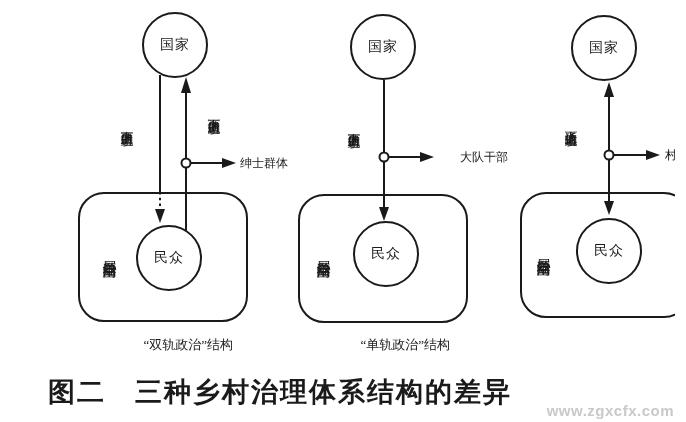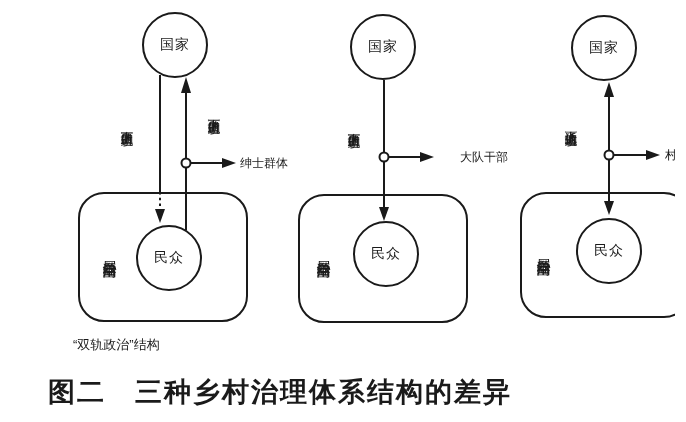--- a/index.html
+++ b/index.html
@@ -25,21 +25,21 @@
     position:absolute; border:2px solid var(--ink); border-radius:26px;
     box-sizing:border-box; background:transparent;
   }
   .vlabel {
     position:absolute; writing-mode:vertical-rl; text-orientation:upright;
     display:flex; align-items:center; justify-content:center; white-space:nowrap;
   }
   .track { font-size:12.5px; letter-spacing:0.5px; width:17px; }
   .space { font-size:14px; letter-spacing:0.5px; width:20px; }
   .hlabel { position:absolute; font-size:12px; white-space:nowrap; }
-  .caption { position:absolute; font-size:13px; text-align:left; width:160px; white-space:nowrap; }
+  .caption { position:absolute; font-size:13px; text-align:right; width:160px; white-space:nowrap;font-family:Liberation Serif, serif; }
   .figure-title {
     position:absolute; left:0; top:374px; width:100%; text-align:left;
     font-size:27px; font-weight:700; letter-spacing:2px; white-space:nowrap;
   }
   .watermark {
     position:absolute; right:1px; top:402px; font-size:15px; font-weight:700;
     color:var(--watermark); letter-spacing:0.5px;
   }
 
   
@@ -119,26 +119,28 @@
   <div class="circle p2-state">
     <span>国家</span>
   </div>
   <div class="vlabel track p2-track">自上而下的轨道</div>
   <div class="hlabel p2-intermediary">大队干部</div>
   <div class="box p2-box"></div>
   <div class="vlabel space p2-space">基层自治空间</div>
   <div class="circle p2-masses">
     <span>民众</span>
   </div>
+  <div class="caption p2-caption">“单轨政治”结构</div>
 
   <div class="circle p3-state">
     <span>国家</span>
   </div>
   <div class="vlabel track p3-track">上通下达的轨道</div>
   <div class="hlabel p3-intermediary">村干部</div>
   <div class="box p3-box"></div>
   <div class="vlabel space p3-space">基层自治空间</div>
   <div class="circle p3-masses">
     <span>民众</span>
   </div>
 
   <div class="figure-title">图二　三种乡村治理体系结构的差异</div>
+  <div class="watermark">www.zgxcfx.com</div>
 </div>
 
 </body></html>

